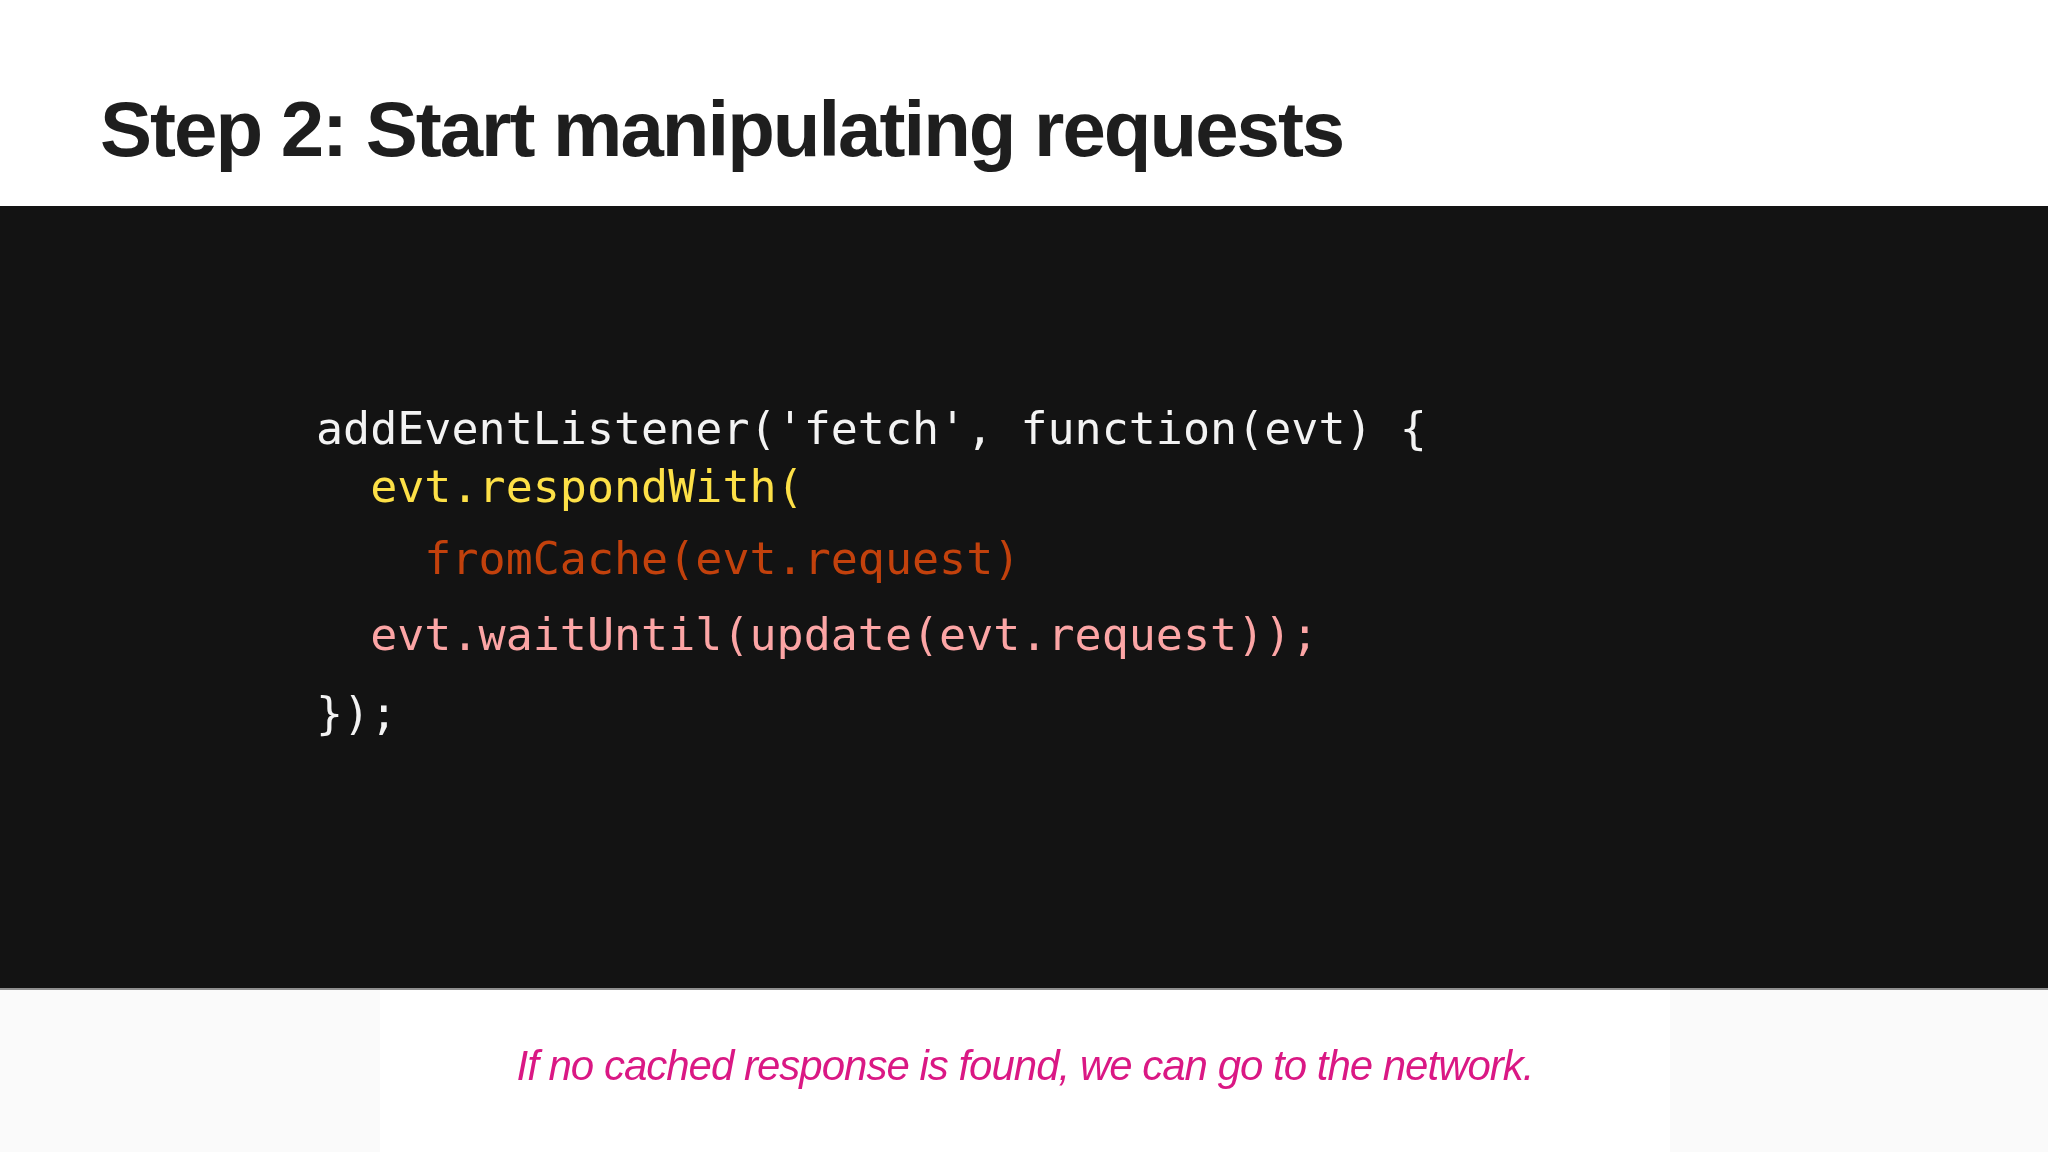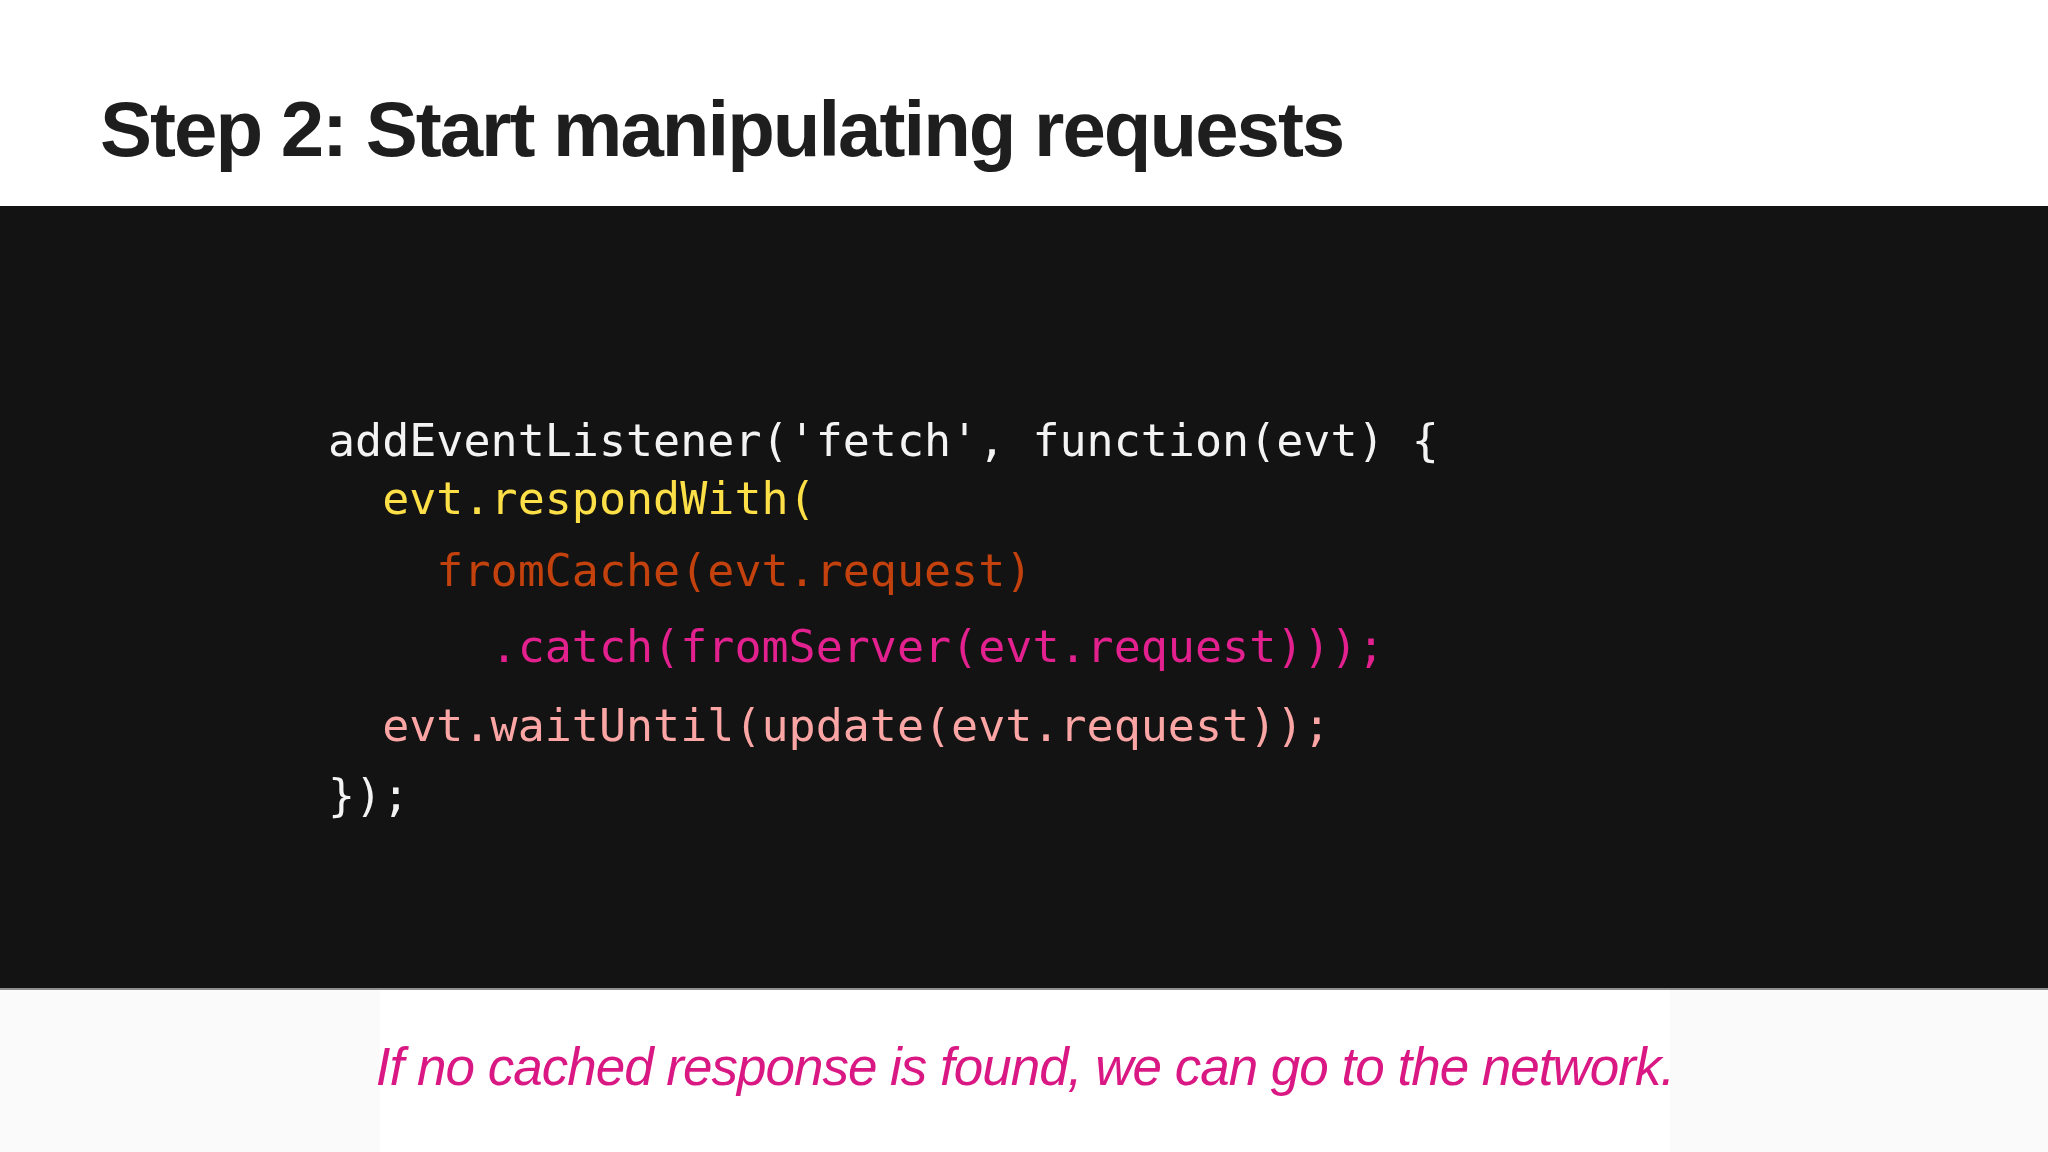--- a/index.html
+++ b/index.html
@@ -39,21 +39,21 @@
     top: 206px;
     width: 2048px;
     height: 782px;
     background-color: #131313;
     border-bottom: 2px solid #8f8f8f;
     box-sizing: content-box;
   }
   .code-line {
     position: absolute;
     left: 312px;
-    margin: 16px;
+    margin: 4px;
     font-family: "DejaVu Sans Mono", monospace;
     font-size: 45px;
     line-height: 54px;
     white-space: pre;
   }
   .code-line:nth-of-type(1) { top: 192px; }
   .code-line:nth-of-type(2) { top: 250px; }
   .code-line:nth-of-type(3) { top: 322px; }
   .code-line:nth-of-type(4) { top: 398px; }
   .code-line:nth-of-type(5) { top: 477px; }
@@ -74,39 +74,38 @@
     height: 162px;
     background: #ffffff;
     display: flex;
     align-items: center;
     justify-content: center;
   }
   .caption-text {
     margin: 0;
     padding-bottom: 10px;
     font-style: italic;
-    font-size: 53px;
+    font-size: 42px;
     letter-spacing: -1px;
     white-space: nowrap;
   }
 </style>
 </head>
 <body>
 
 <div class="slide">
 
   <header class="slide-header">
     <h1 class="slide-title" style="color: rgb(30, 30, 30);">Step 2: Start manipulating requests</h1>
   </header>
 
   <section class="code-panel" style="background-color: rgb(19, 19, 19);">
     <div class="code-line" style="color: rgb(243, 243, 243);">addEventListener('fetch', function(evt) {</div>
     <div class="code-line" style="color: #fde047;">  evt.respondWith(</div>
     <div class="code-line" style="color: #c2410c;">    fromCache(evt.request)</div>
-    <div class="code-line" style="color: rgb(226, 32, 142);">      .catch(fromServer(evt.request)));</div>
     <div class="code-line" style="color: #fca5a5;">  evt.waitUntil(update(evt.request));</div>
     <div class="code-line" style="color: rgb(243, 243, 243);">});</div>
   </section>
 
   <footer class="caption-bar" style="background-color: rgb(250, 250, 250);">
     <div class="caption-box">
       <p class="caption-text" style="color: rgb(218, 24, 132);">If no cached response is found, we can go to the network.</p>
     </div>
   </footer>
 

